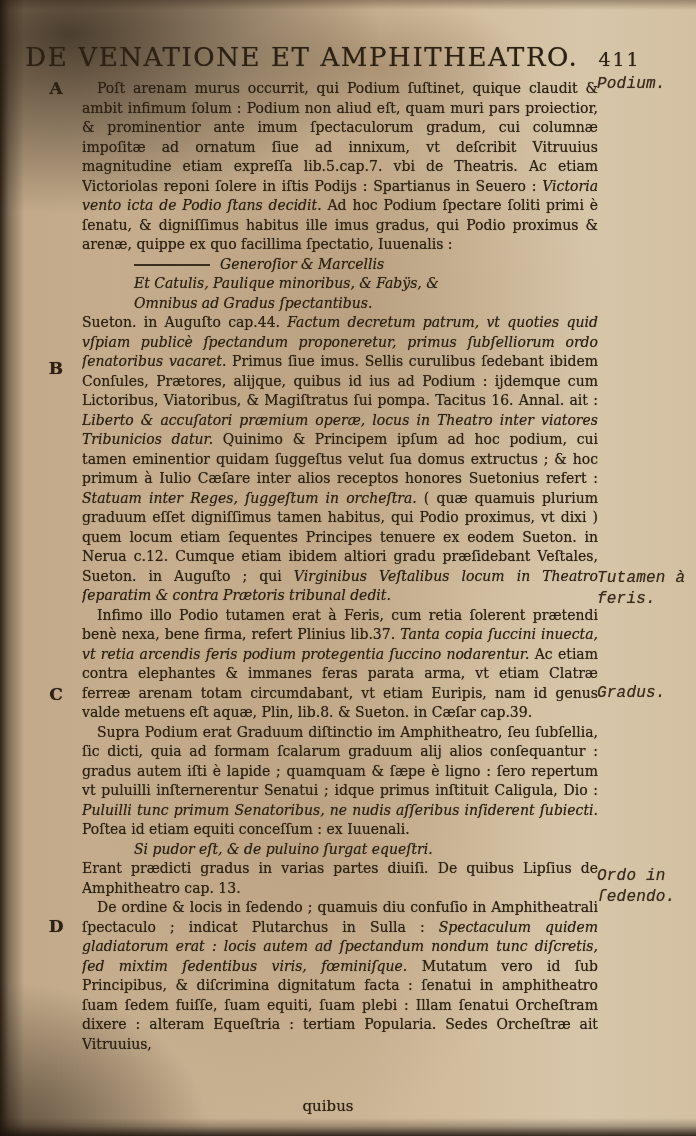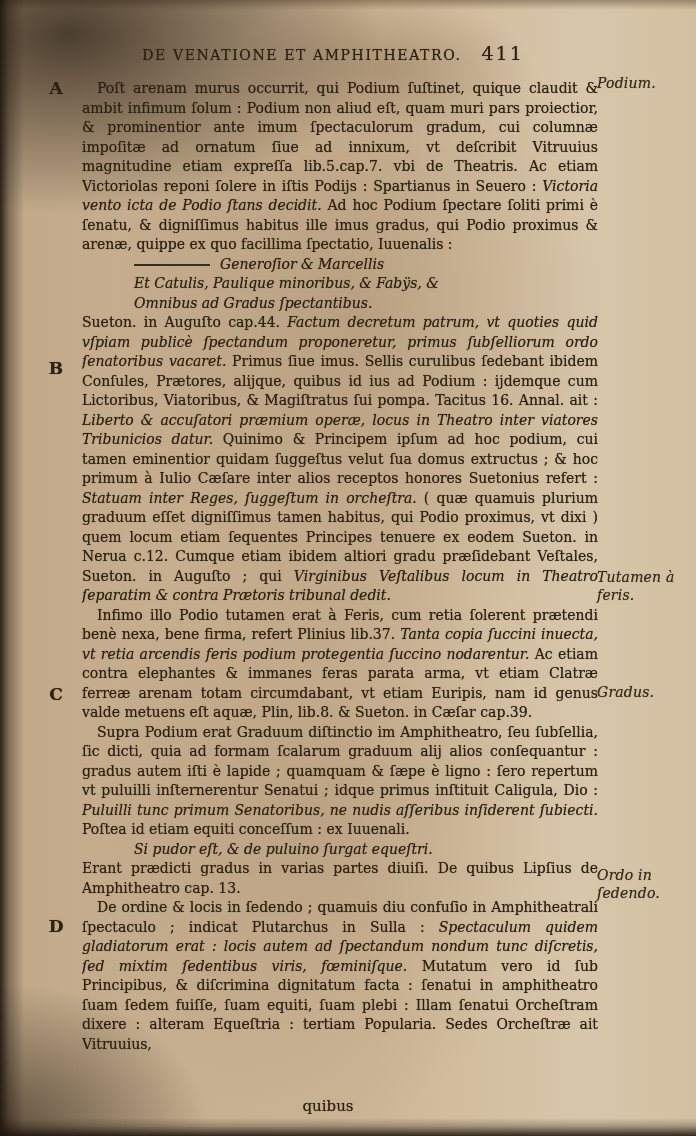--- a/index.html
+++ b/index.html
@@ -20,21 +20,21 @@
       radial-gradient(ellipse 300px 420px at 46% 72%, rgba(115,85,52,0.18), rgba(115,85,52,0) 75%),
       radial-gradient(ellipse 200px 90px at 55% 6%, rgba(100,72,44,0.28), rgba(100,72,44,0) 75%),
       linear-gradient(90deg, #c1a989 0%, #ccb595 52%, #d8c6aa 84%, #d3c0a2 100%);
   }
   .ink{ text-shadow:0 0 0.8px rgba(45,32,18,0.65); }
   .header{
     position:absolute; left:75px; top:42px; width:516px;
     display:flex; justify-content:center; align-items:baseline; gap:20px;
   }
   .running-title{
-    font-size:14px; letter-spacing:1.6px; white-space:nowrap;
+    font-size:26px; letter-spacing:1.6px; white-space:nowrap;
   }
   .page-number{ font-size:19px; letter-spacing:2px; }
   .body-text{
     position:absolute; left:82px; top:79px; width:516px; max-height:1024px;
     overflow:hidden;
     font-size:14px; line-height:19.5px; text-align:justify;
   }
   .para{ margin:0; }
   .para.indent{ text-indent:15px; }
   .it{ font-style:italic; }
@@ -44,22 +44,22 @@
     display:inline-block; width:76px; height:0;
     border-top:2.2px solid rgba(45,32,18,0.9);
     margin-right:10px; vertical-align:3px;
   }
   .margin-letter{
     position:absolute; left:44px; width:24px; text-align:center;
     font-size:17px; font-weight:bold;
   }
   .margin-note{
     position:absolute; left:597px; width:90px;
-    font-size:14px; font-style:italic; line-height:1.3;
-    letter-spacing:0.2px; color:#3a2b1a;
+    font-size:16px; font-style:italic; line-height:1.3;
+    letter-spacing:0.2px; color:#3a2b1a;font-family:Liberation Mono, monospace;
   }
   .catchword{
     position:absolute; left:75px; top:1097px; width:506px;
     text-align:center; font-size:15px;
   }
 </style>
 </head>
 <body>
 
 <div class="page">

